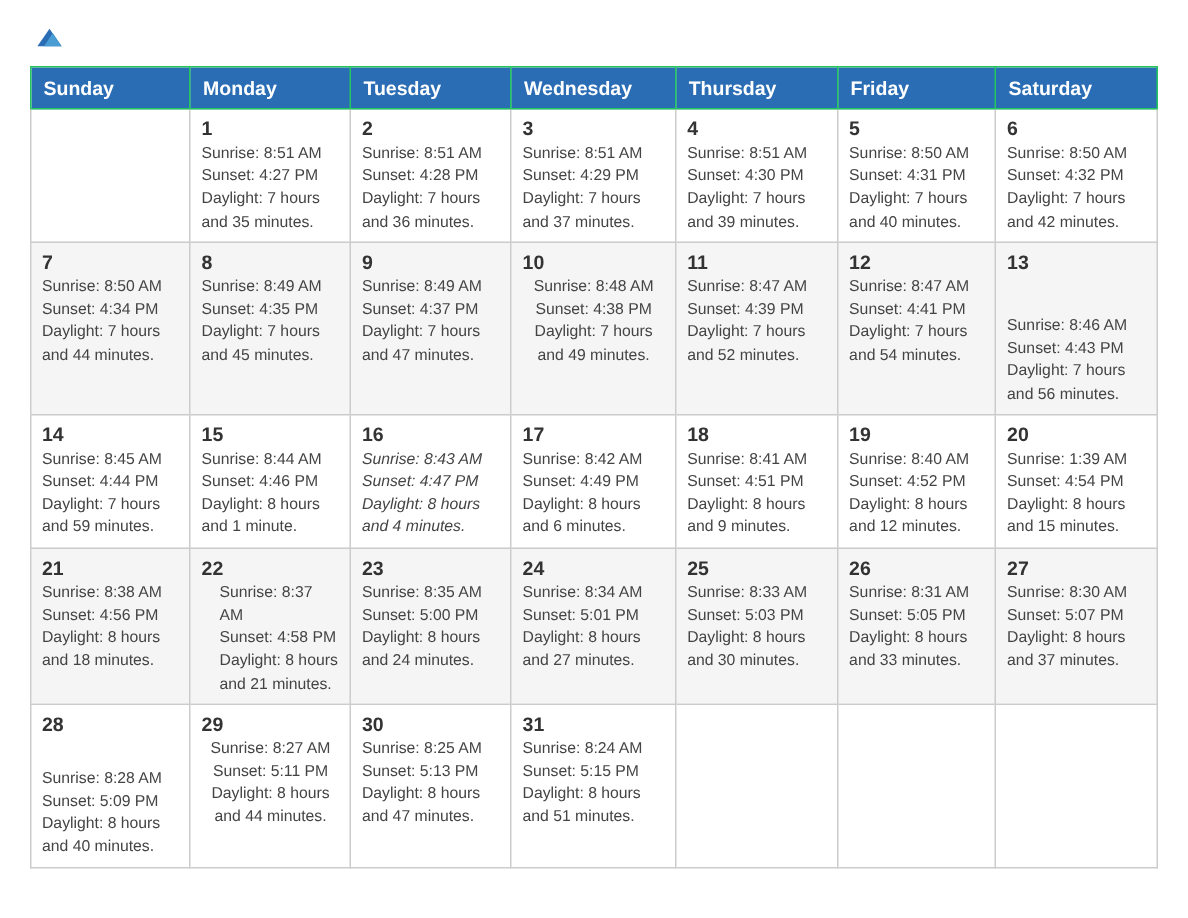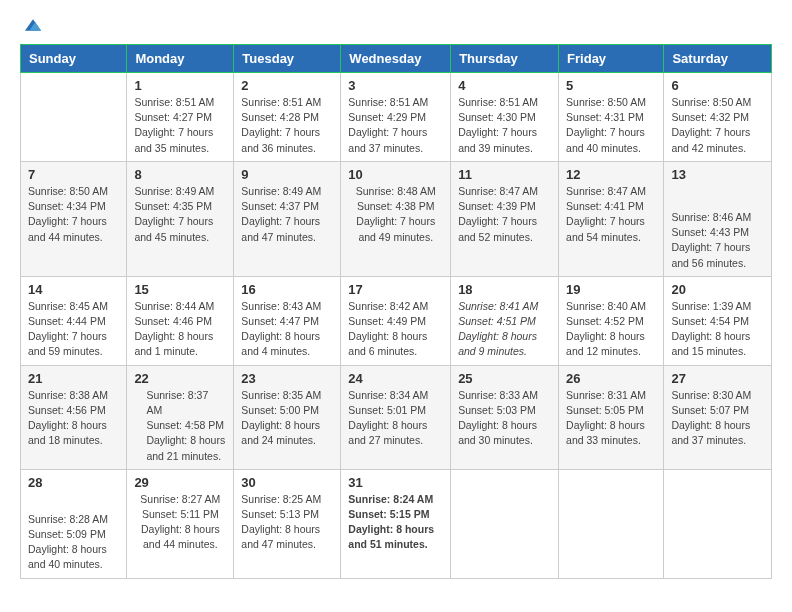--- a/index.html
+++ b/index.html
@@ -237,35 +237,35 @@
         </td>
         <td>
           <div class="day-number">15</div>
           <div class="day-info" style="white-space: pre-line;">Sunrise: 8:44 AM
 Sunset: 4:46 PM
 Daylight: 8 hours
 and 1 minute.</div>
         </td>
         <td>
           <div class="day-number">16</div>
-          <div class="day-info" style="white-space: pre-line;">Sunrise: 8:43 AM
+          <div class="day-info" style="white-space: pre-line; font-style: italic;">Sunrise: 8:43 AM
 Sunset: 4:47 PM
 Daylight: 8 hours
 and 4 minutes.</div>
         </td>
         <td>
           <div class="day-number">17</div>
           <div class="day-info" style="white-space: pre-line;">Sunrise: 8:42 AM
 Sunset: 4:49 PM
 Daylight: 8 hours
 and 6 minutes.</div>
         </td>
         <td>
           <div class="day-number">18</div>
-          <div class="day-info" style="white-space: pre-line; font-style: italic;">Sunrise: 8:41 AM
+          <div class="day-info" style="white-space: pre-line;">Sunrise: 8:41 AM
 Sunset: 4:51 PM
 Daylight: 8 hours
 and 9 minutes.</div>
         </td>
         <td>
           <div class="day-number">19</div>
           <div class="day-info" style="white-space: pre-line;">Sunrise: 8:40 AM
 Sunset: 4:52 PM
 Daylight: 8 hours
 and 12 minutes.</div>
@@ -346,21 +346,21 @@
         </td>
         <td>
           <div class="day-number">30</div>
           <div class="day-info" style="white-space: pre-line;">Sunrise: 8:25 AM
 Sunset: 5:13 PM
 Daylight: 8 hours
 and 47 minutes.</div>
         </td>
         <td>
           <div class="day-number">31</div>
-          <div class="day-info" style="white-space: pre-line; font-weight: bold;">Sunrise: 8:24 AM
+          <div class="day-info" style="white-space: pre-line;">Sunrise: 8:24 AM
 Sunset: 5:15 PM
 Daylight: 8 hours
 and 51 minutes.</div>
         </td>
         <td class="empty-cell"></td>
         <td class="empty-cell"></td>
         <td class="empty-cell"></td>
       </tr>
     </tbody>
 </table>

